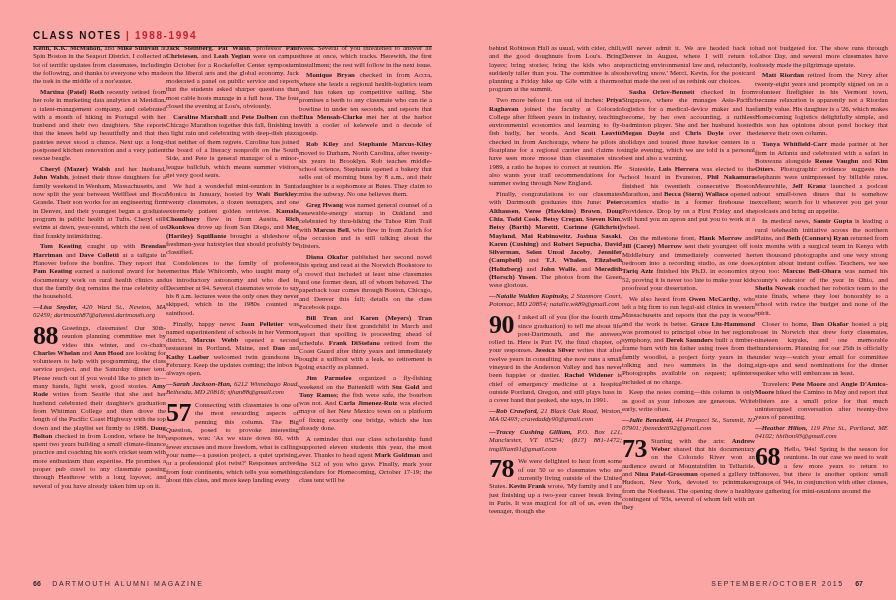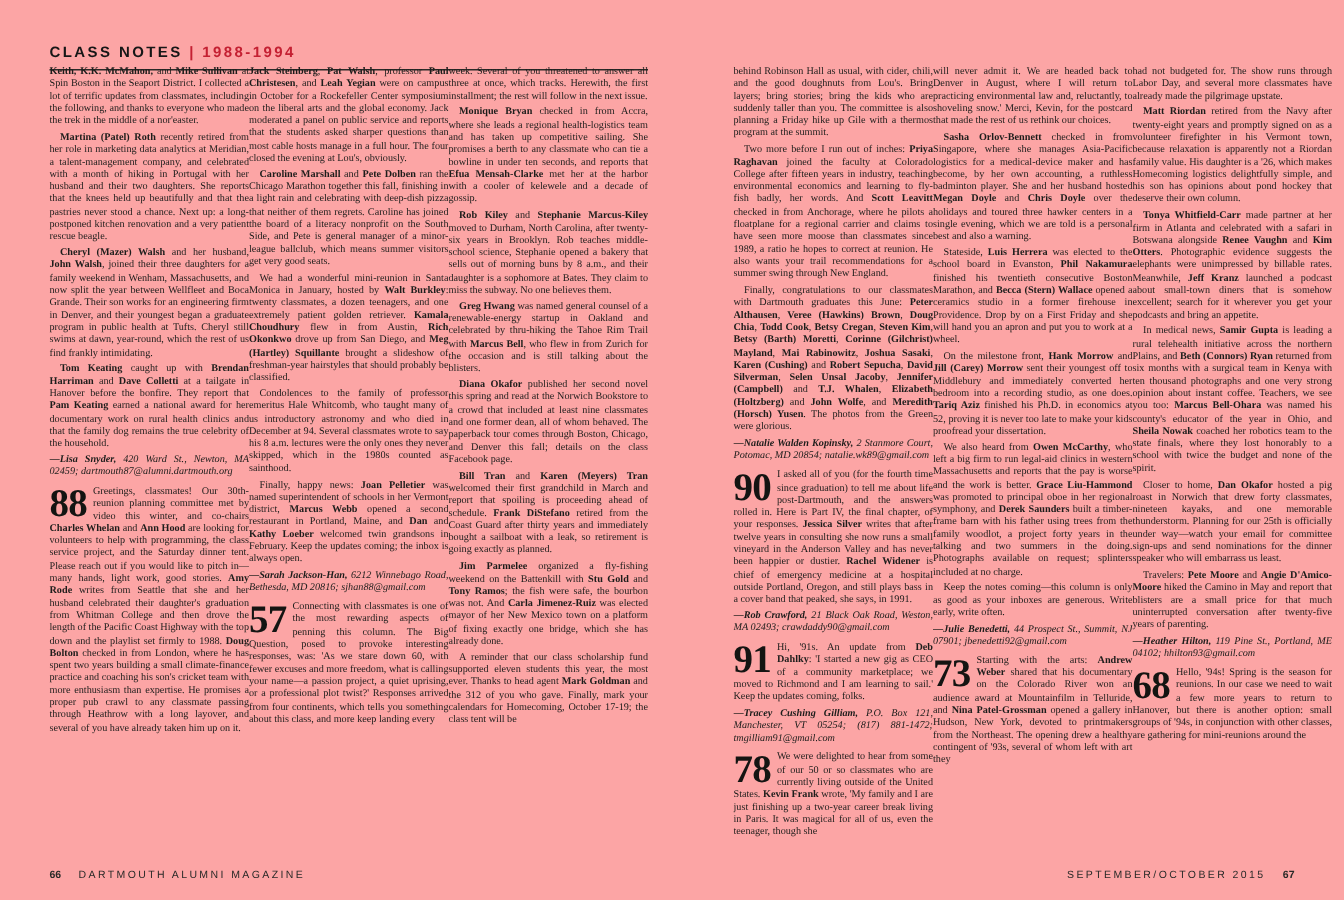--- a/index.html
+++ b/index.html
@@ -90,24 +90,20 @@
     <div class="col">
         <p class="para ni"><span>behind Robinson Hall as usual, with cider, chili, and the good doughnuts from Lou's. Bring layers; bring stories; bring the kids who are suddenly taller than you. The committee is also planning a Friday hike up Gile with a thermos program at the summit.</span></p>
         <p class="para"><span>Two more before I run out of inches: </span><span class="b">Priya Raghavan</span><span> joined the faculty at Colorado College after fifteen years in industry, teaching environmental economics and learning to fly-fish badly, her words. And </span><span class="b">Scott Leavitt</span><span> checked in from Anchorage, where he pilots a floatplane for a regional carrier and claims to have seen more moose than classmates since 1989, a ratio he hopes to correct at reunion. He also wants your trail recommendations for a summer swing through New England.</span></p>
         <p class="para"><span>Finally, congratulations to our classmates with Dartmouth graduates this June: </span><span class="b">Peter Althausen</span><span>, </span><span class="b">Veree (Hawkins) Brown</span><span>, </span><span class="b">Doug Chia</span><span>, </span><span class="b">Todd Cook</span><span>, </span><span class="b">Betsy Cregan</span><span>, </span><span class="b">Steven Kim</span><span>, </span><span class="b">Betsy (Barth) Moretti</span><span>, </span><span class="b">Corinne (Gilchrist) Mayland</span><span>, </span><span class="b">Mai Rabinowitz</span><span>, </span><span class="b">Joshua Sasaki</span><span>, </span><span class="b">Karen (Cushing)</span><span> and </span><span class="b">Robert Sepucha</span><span>, </span><span class="b">David Silverman</span><span>, </span><span class="b">Selen Unsal Jacoby</span><span>, </span><span class="b">Jennifer (Campbell)</span><span> and </span><span class="b">T.J. Whalen</span><span>, </span><span class="b">Elizabeth (Holtzberg)</span><span> and </span><span class="b">John Wolfe</span><span>, and </span><span class="b">Meredith (Horsch) Yusen</span><span>. The photos from the Green were glorious.</span></p>
         <p class="sig"><span class="b i">—Natalie Walden Kopinsky, </span><span class="i">2 Stanmore Court, Potomac, MD 20854; natalie.wk89@gmail.com</span></p>
         <div class="class-block">
           <span class="classnum">90</span>
           <p class="para"><span>I asked all of you (for the fourth time since graduation) to tell me about life post-Dartmouth, and the answers rolled in. Here is Part IV, the final chapter, of your responses. </span><span class="b">Jessica Silver</span><span> writes that after twelve years in consulting she now runs a small vineyard in the Anderson Valley and has never been happier or dustier. </span><span class="b">Rachel Widener</span><span> is chief of emergency medicine at a hospital outside Portland, Oregon, and still plays bass in a cover band that peaked, she says, in 1991.</span></p>
         </div>
         <p class="sig"><span class="b i">—Rob Crawford, </span><span class="i">21 Black Oak Road, Weston, MA 02493; crawdaddy90@gmail.com</span></p>
-        <div class="class-block">
-          <span class="classnum">91</span>
-          <p class="para"><span>Hi, '91s. An update from </span><span class="b">Deb Dahlky</span><span>: 'I started a new gig as CEO of a community marketplace; we moved to Richmond and I am learning to sail.' Keep the updates coming, folks.</span></p>
-        </div>
         <p class="sig"><span class="b i">—Tracey Cushing Gilliam, </span><span class="i">P.O. Box 121, Manchester, VT 05254; (817) 881-1472; tmgilliam91@gmail.com</span></p>
         <div class="class-block">
           <span class="classnum">78</span>
           <p class="para"><span>We were delighted to hear from some of our 50 or so classmates who are currently living outside of the United States. </span><span class="b">Kevin Frank</span><span> wrote, 'My family and I are just finishing up a two-year career break living in Paris. It was magical for all of us, even the teenager, though she</span></p>
         </div>
       </div>
     <div class="col">
         <p class="para ni"><span>will never admit it. We are headed back to Denver in August, where I will return to practicing environmental law and, reluctantly, to shoveling snow.' Merci, Kevin, for the postcard that made the rest of us rethink our choices.</span></p>
         <p class="para"><span class="b">Sasha Orlov-Bennett</span><span> checked in from Singapore, where she manages Asia-Pacific logistics for a medical-device maker and has become, by her own accounting, a ruthless badminton player. She and her husband hosted </span><span class="b">Megan Doyle</span><span> and </span><span class="b">Chris Doyle</span><span> over the holidays and toured three hawker centers in a single evening, which we are told is a personal best and also a warning.</span></p>
         <p class="para"><span>Stateside, </span><span class="b">Luis Herrera</span><span> was elected to the school board in Evanston, </span><span class="b">Phil Nakamura</span><span> finished his twentieth consecutive Boston Marathon, and </span><span class="b">Becca (Stern) Wallace</span><span> opened a ceramics studio in a former firehouse in Providence. Drop by on a First Friday and she will hand you an apron and put you to work at a wheel.</span></p>

